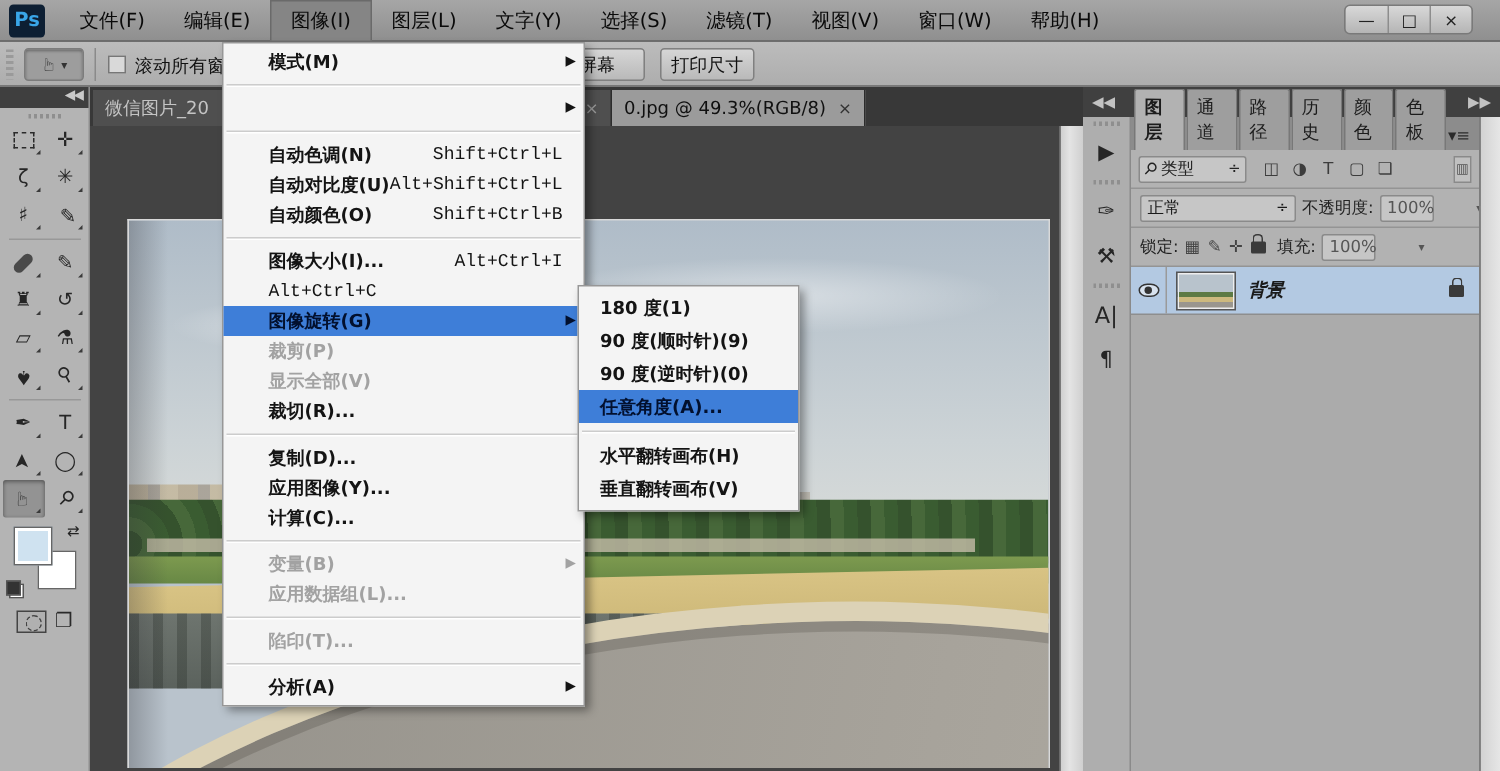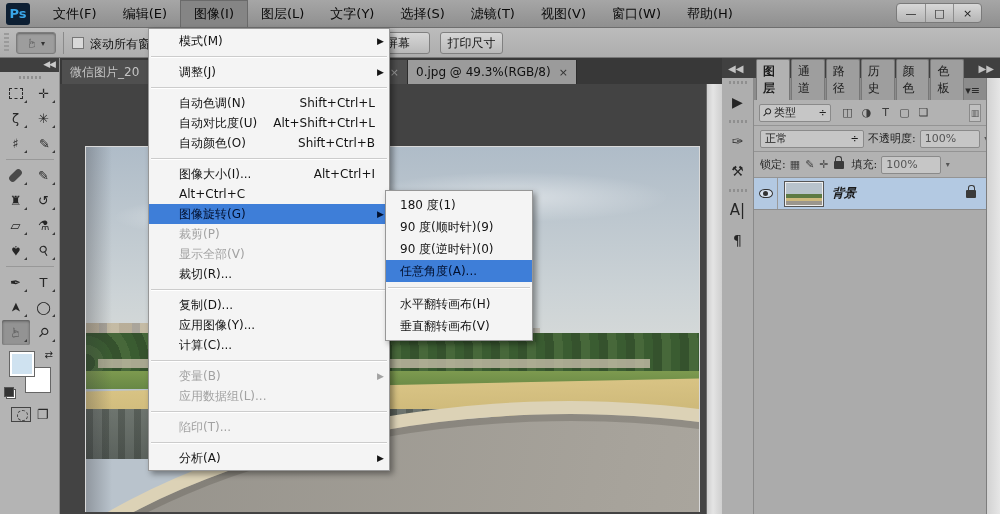--- a/index.html
+++ b/index.html
@@ -163,21 +163,21 @@
   .fslider { margin-left:auto; width:12px; height:18px; background:#c0c0c0; border:1px solid #8a8a8a;
     font-size:9px; color:#555; display:flex; align-items:center; justify-content:center; }
 
   .blendrow, .lockrow { height:26px; display:flex; align-items:center; padding:0 6px; gap:4px;
     border-bottom:1px solid #949494; font-size:11px; color:#222; }
   .combo { height:18px; background:#c6c6c6; border:1px solid #8a8a8a; border-radius:2px;
     display:flex; align-items:center; padding:0 4px; font-size:11px; color:#1a1a1a; }
   .combo .updn { margin-left:auto; font-size:10px; }
   .combo .da { margin-left:4px; font-size:8px; }
   .combo.blend { width:104px; }
-  .combo.small { width:60px; color:#555;gap:24px; }
+  .combo.small { width:36px; color:#555;gap:24px; }
   .plabel { white-space:nowrap; }
   .licons { display:flex; gap:5px; align-items:center; margin-right:4px; }
   .licon { font-size:11px; color:#444; }
 
   .layerrow { height:32px; background:#b3c9e2; display:flex; align-items:center;
     border-bottom:1px solid #8e8e8e; }
   .eyecell { width:24px; height:100%; border-right:1px solid #9a9a9a; display:flex;
     align-items:center; justify-content:center; }
   .eyeicon { width:14px; height:9px; border:1.5px solid #333; border-radius:50% / 60%;
     position:relative; background:#d8e2ee; }
@@ -193,22 +193,22 @@
     border:1.5px solid #3a3a3a; border-bottom:none; border-radius:3px 3px 0 0; }
   .layerrow .lockicon { margin-left:auto; margin-right:10px; }
   .panelrest { flex:1; background:#ababab; }
 
   
   .dropdown { position:absolute; left:148px; top:28px; width:242px; z-index:50;
     background:#f4f4f4; border:1px solid #979797; box-shadow:3px 3px 6px rgba(0,0,0,.4);
     padding:2px 0; }
   .m-row { height:20px; display:flex; align-items:center; padding:0 8px 0 30px;
     font-size:12px; color:#141414; position:relative; }
-  .m-row .m-lbl { flex:1; white-space:nowrap; }
-  .m-row .m-sc { margin-right:6px; white-space:nowrap; }
+  .m-row .m-lbl { flex:1; white-space:nowrap;font-weight:bold; }
+  .m-row .m-sc { margin-right:6px; white-space:nowrap;font-family:Liberation Mono, monospace; }
   .m-row .m-arr { position:absolute; right:5px; font-size:9px; }
   .m-row.dis { color:#a2a2a2; }
   .m-row.hl { background:#3e7ed8; color:#02102e; }
   .m-sep { height:1px; background:#cccccc; margin:5px 2px; box-shadow:0 1px 0 #fff; }
   .submenu { position:absolute; left:385px; top:190px; width:148px; z-index:60;
     background:#f4f4f4; border:1px solid #979797; box-shadow:3px 3px 6px rgba(0,0,0,.4);
     padding:3px 0; }
   .submenu .m-row { height:22px; padding-left:14px; }
 </style>
 </head>
@@ -451,21 +451,20 @@
   </div>
 </div>
 
 <div class="dropdown" id="imagemenu">
     <div class="m-row">
       <span class="m-lbl">模式(M)</span>
       <span class="m-arr">▶</span>
     </div>
     <div class="m-sep"></div>
     <div class="m-row">
-      <span class="m-lbl">调整(J)</span>
       <span class="m-arr">▶</span>
     </div>
     <div class="m-sep"></div>
     <div class="m-row">
       <span class="m-lbl">自动色调(N)</span>
       <span class="m-sc">Shift+Ctrl+L</span>
     </div>
     <div class="m-row">
       <span class="m-lbl">自动对比度(U)</span>
       <span class="m-sc">Alt+Shift+Ctrl+L</span>

